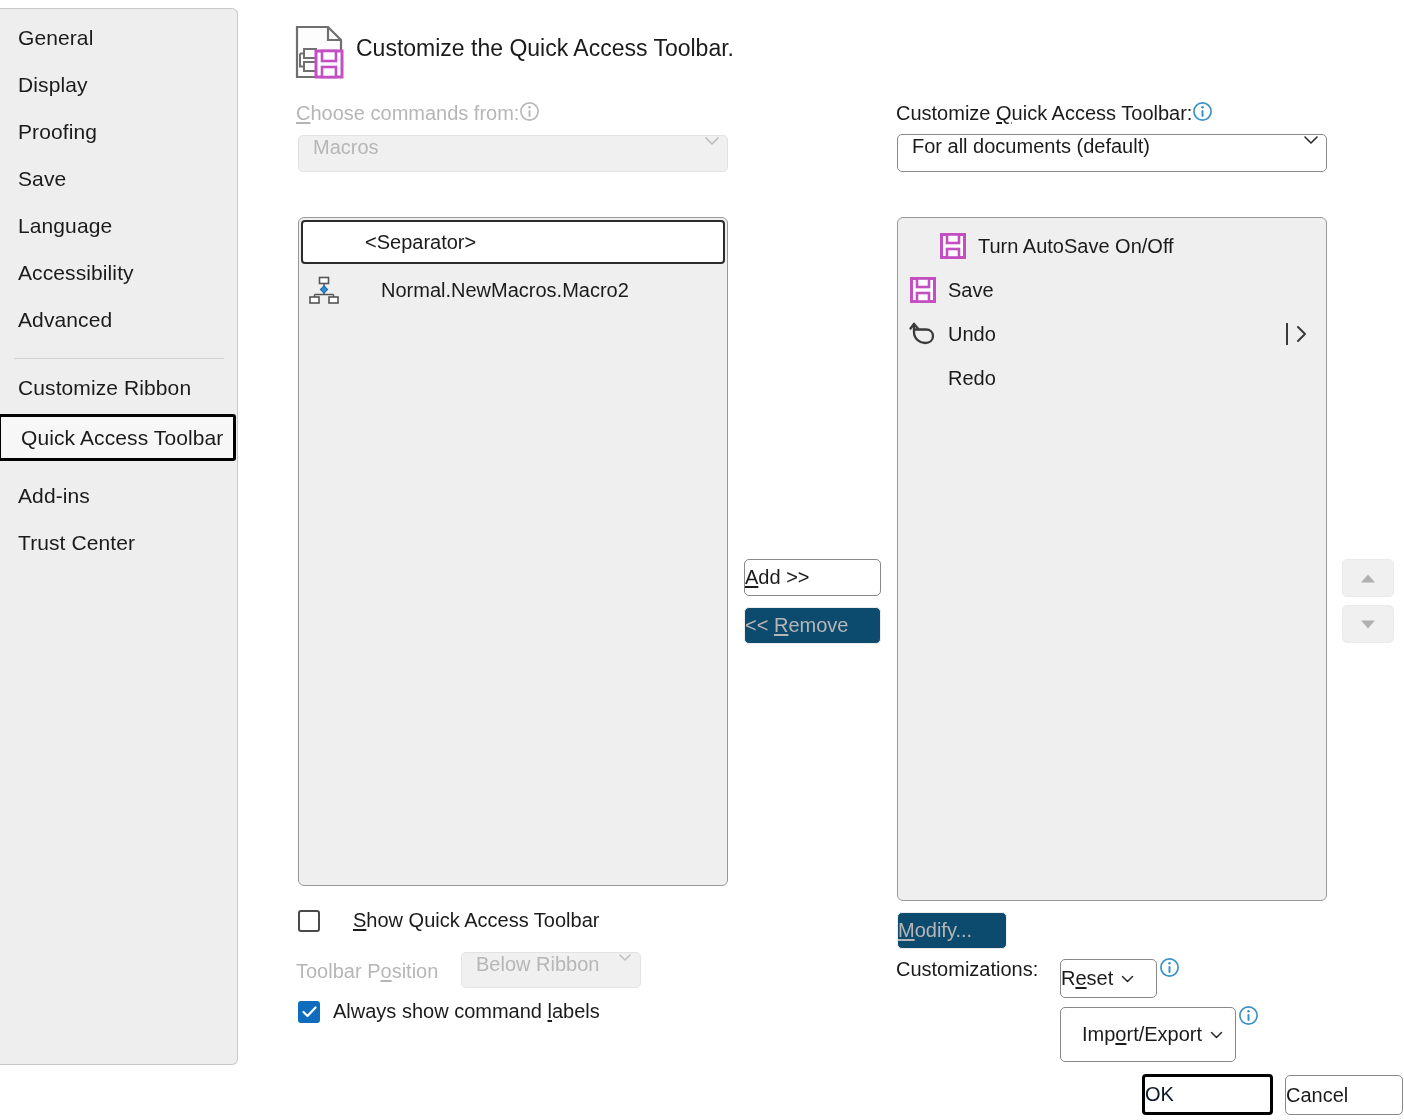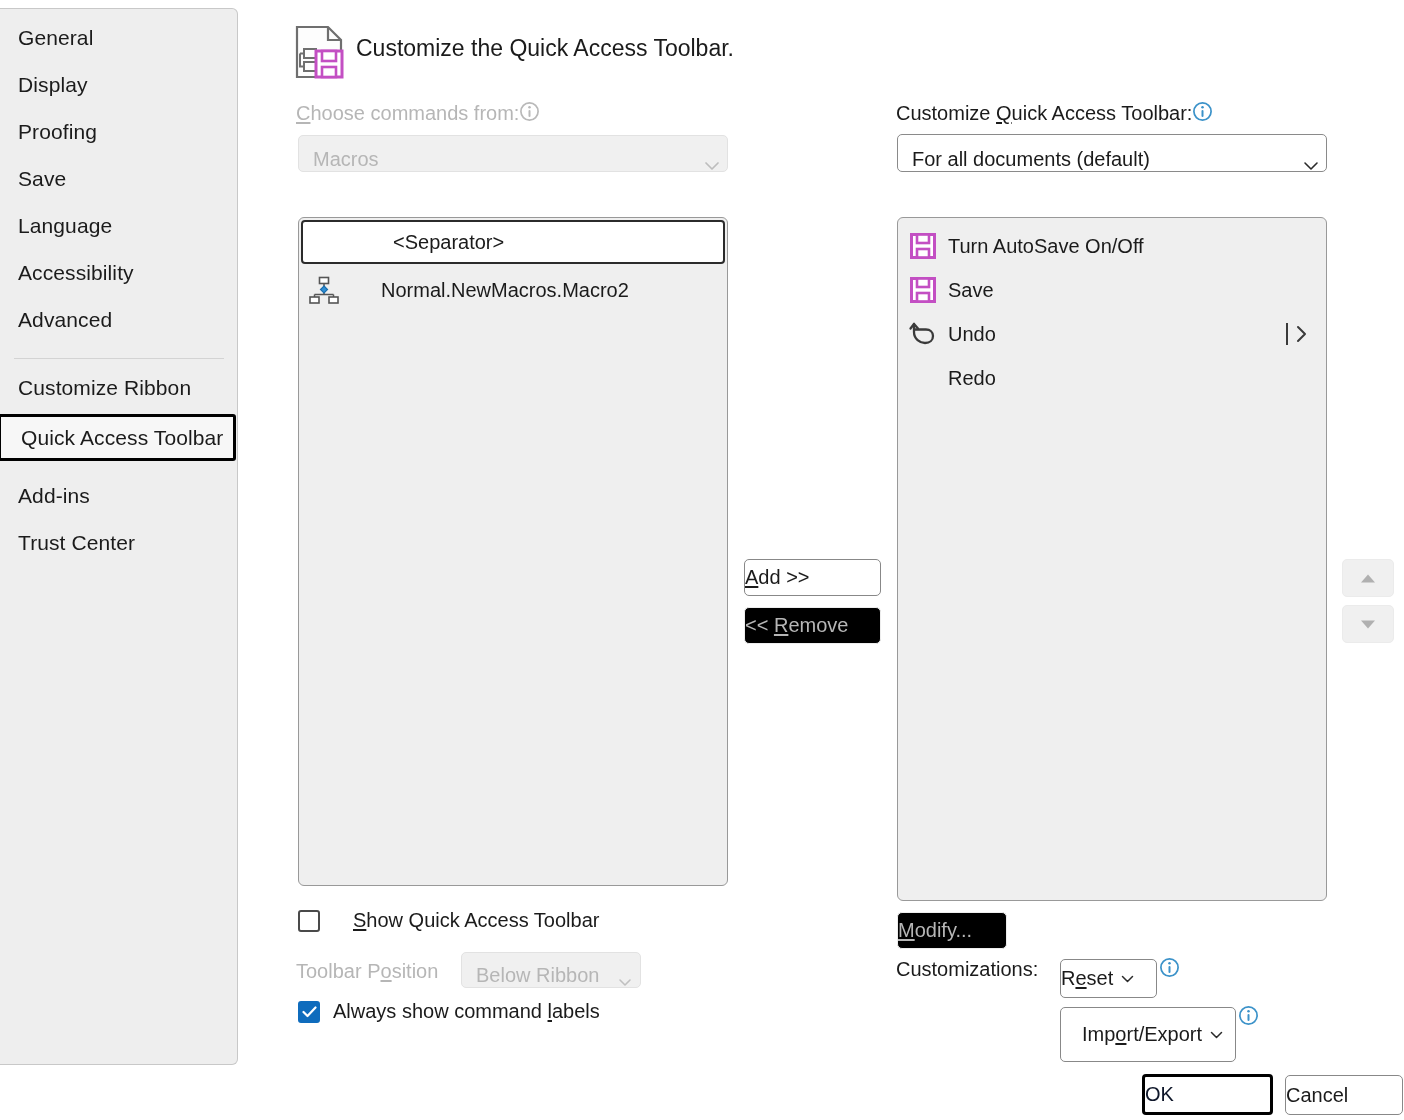--- a/index.html
+++ b/index.html
@@ -84,21 +84,21 @@
     width: 21px; height: 21px;
     vertical-align: -2px;
   }
 
   
   .combo {
     position: absolute;
     box-sizing: border-box;
     border-radius: 5px;
     display: flex;
-    align-items: flex-end;
+    align-items: flex-start;
     font-size: 20px;
   }
   .combo .combo-text {
     flex: 1;
     padding-left: 14px;
     white-space: nowrap;
     overflow: hidden;
   }
   .combo .chev { width: 30px; display:flex; align-items:center; justify-content:center; }
   .combo.enabled {
@@ -138,21 +138,21 @@
   }
   .list-row .row-label { white-space: nowrap; }
   .list-row.separator-row {
     background: #ffffff;
     border: 2px solid #2b2b2b;
     border-radius: 4px;
     height: 40px;
     margin: 2px;
     justify-content: flex-start;
   }
-  .list-row.separator-row .row-label { padding-left: 62px; margin-left: 28px; }
+  .list-row.separator-row .row-label { padding-left: 62px; }
   .row-more {
     position: absolute;
     right: 18px;
     display: flex;
     align-items: center;
     gap: 7px;
     font-size: 21px;
     color: #3a3a3a;
   }
   .row-more .vbar {
@@ -170,21 +170,21 @@
     align-items: center;
     font-size: 20px;
     white-space: nowrap;
   }
   .btn.enabled {
     background: #ffffff;
     border: 1px solid #888888;
     color: #1b1b1b;
   }
   .btn.disabled {
-    background: #000000;
+    background: #0c4a6e;
     border: 1px solid #ededed;
     color: #b6b6b6;
   }
   .btn.default-btn {
     background: #ffffff;
     border: 3px solid #000000;
     color: #0f172a;
     border-radius: 4px;
   }
   .btn .btn-chev { margin-left: 8px; display:flex; align-items:center; }
@@ -366,21 +366,21 @@
   <div class="combo enabled" style="left:897px; top:134px; width:430px; height:38px;">
     <span class="combo-text">For all documents (default)</span>
     <span class="chev">
       <svg width="16" height="10" viewBox="0 0 16 10">
           <path d="M2 2 L8 8 L14 2" fill="none" stroke="#2b2b2b" stroke-width="1.6" stroke-linecap="round" stroke-linejoin="round"></path>
         </svg>
     </span>
   </div>
 
   <div class="listbox" style="left:897px; top:217px; width:430px; height:684px;">
-    <div class="list-row" style="margin-top:6px;">
+    <div class="list-row" style="margin-top:6px;padding-left:30px;">
       <span class="row-icon">
         <svg width="28" height="28" viewBox="0 0 28 28">
           <rect x="2.5" y="2.5" width="23" height="23" fill="#ffffff" stroke="#c34fc3" stroke-width="3"></rect>
           <rect x="8" y="2.5" width="12" height="8.5" fill="#ffffff" stroke="#c34fc3" stroke-width="2.6"></rect>
           <rect x="8" y="17" width="12" height="8.5" fill="#ffffff" stroke="#c34fc3" stroke-width="2.6"></rect>
         </svg>
       </span>
       <span class="row-label">Turn AutoSave On/Off</span>
     </div>
 

